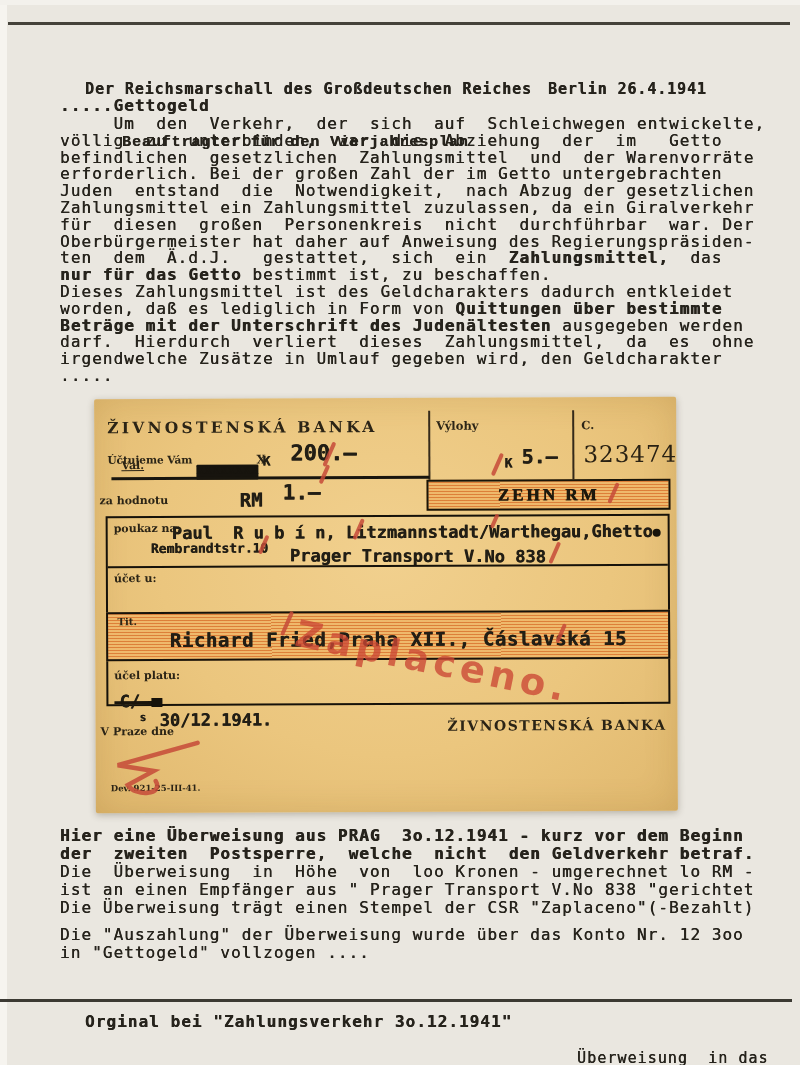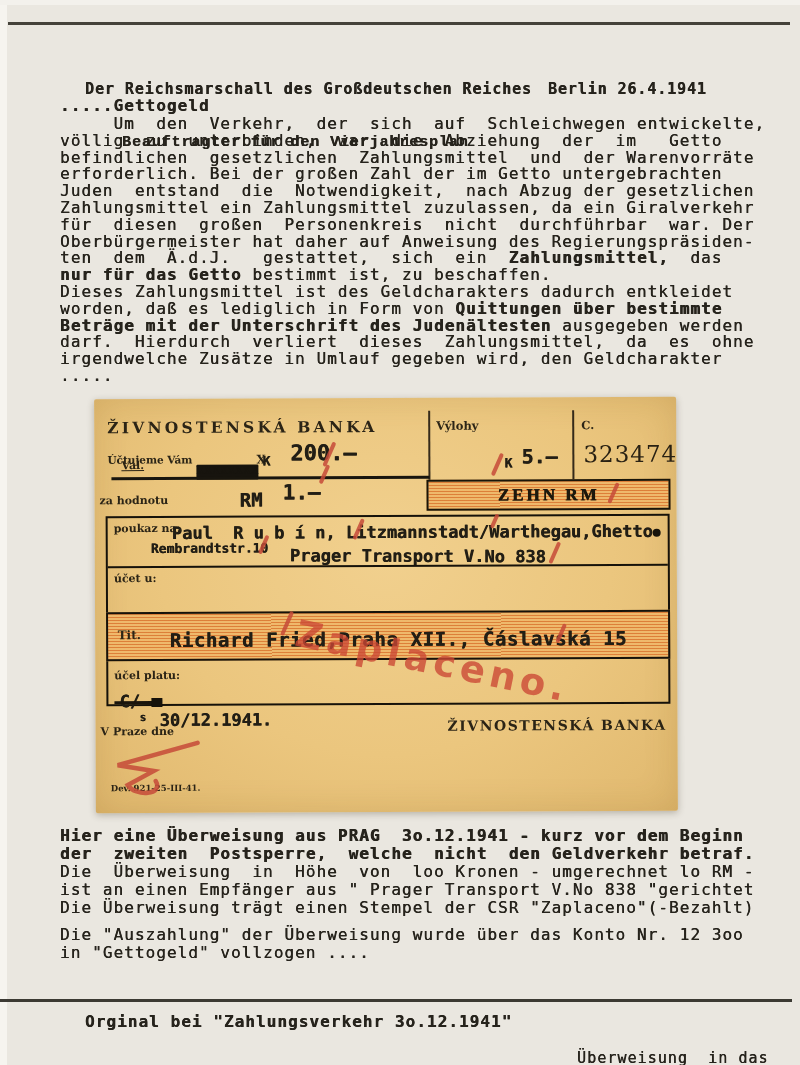--- a/index.html
+++ b/index.html
@@ -64,21 +64,21 @@
   .f-mainbox > *{position:absolute;}
   .f-poukaz{left:6px;top:4px;font-size:11px;}
   .f-rec1{left:64px;top:5px;font-size:17px;}
   .f-dot{left:545px;top:13px;width:8px;height:8px;border-radius:50%;background:#17130b;}
   .f-rec2a{left:4px;top:23px;font-size:13px;margin-left:39px;}
   .f-rec2b{left:182px;top:29px;font-size:17px;transform:rotate(.5deg);}
   .f-rowline1{left:0;top:48px;width:100%;height:2px;background:#16120a;}
   .f-ucet{left:6px;top:54px;font-size:11px;}
   .f-titbox{left:-2.5px;top:94px;width:564px;height:49px;border:2.5px solid #16120a;box-sizing:border-box;}
   .f-titbox > *{position:absolute;}
-  .f-tit{left:10px;top:2px;font-size:12px;margin-top:12px;}
+  .f-tit{left:10px;top:2px;font-size:10px;}
   .f-titval{left:62px;top:15px;font-size:19px;letter-spacing:.6px;}
   .f-ucel{left:6px;top:151px;font-size:11px;}
 
   .f-cs{left:24px;top:292px;font-size:17px;}
   .f-cs-strike{left:19px;top:302px;width:38px;height:2.5px;background:#1a150c;}
   .f-cs-sub{left:44px;top:312px;font-size:11px;}
   .f-cs-square{left:56px;top:299px;width:11px;height:9px;background:#16120a;}
   .f-praze{left:5px;top:326px;font-size:11px;}
   .f-date{left:64px;top:311px;font-size:17px;}
   .f-bankbottom{left:352px;top:320px;font-size:14px;letter-spacing:1.5px;}

